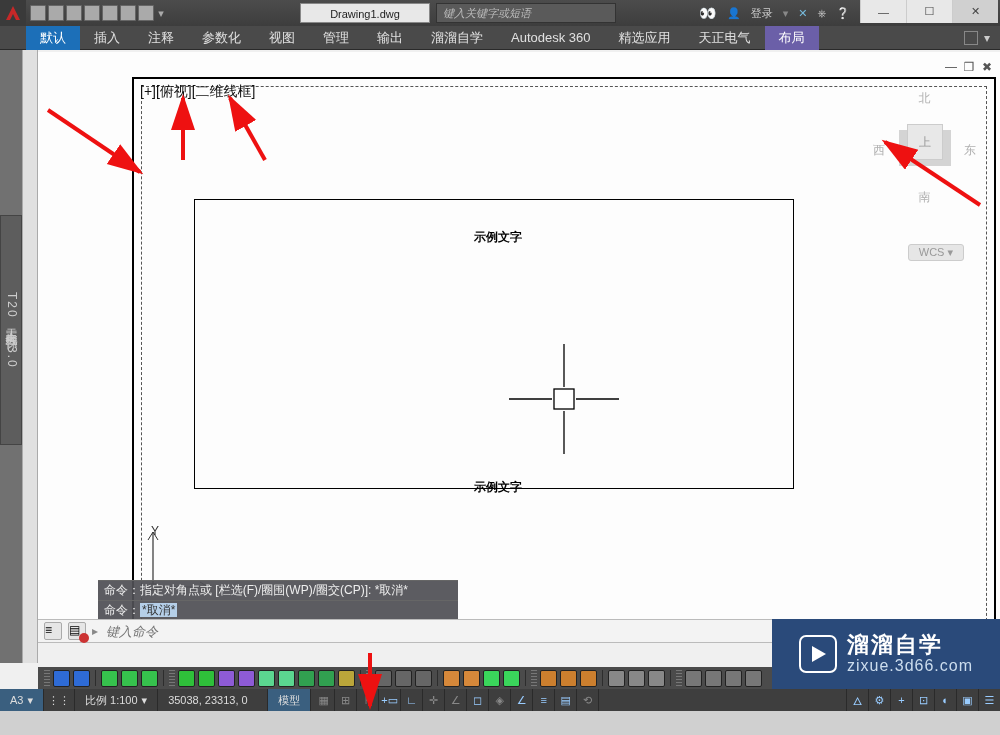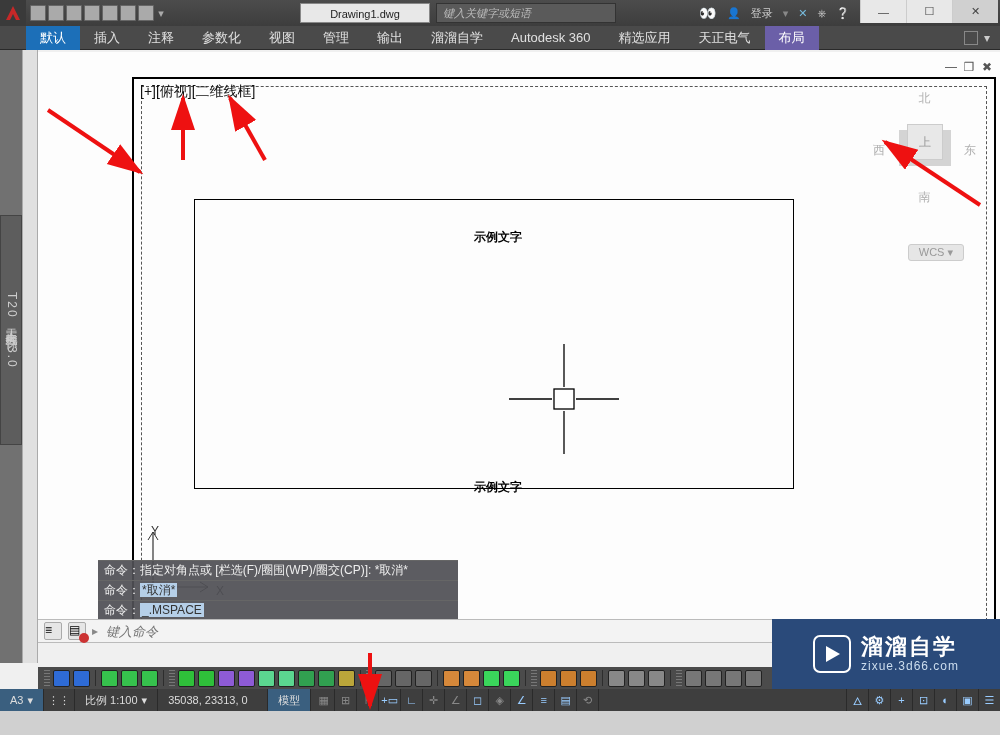--- a/index.html
+++ b/index.html
@@ -202,21 +202,21 @@
     display:flex; align-items:center; justify-content:center;
     gap:10px; color:#fff;
   }
   .watermark .play{
     width:38px;height:38px;border:2px solid #fff; border-radius:7px;
     display:flex;align-items:center;justify-content:center;
   }
   .watermark .play svg{display:block;}
   .watermark .txts{display:flex;flex-direction:column;line-height:1.1;}
   .watermark .big{font-size:22px;font-weight:bold;letter-spacing:2px;}
-  .watermark .small{font-size:12px;letter-spacing:1px;color:#cde;}
+  .watermark .small{font-size:16px;letter-spacing:1px;color:#cde;}
 
 </style>
 </head>
 <body>
 
 <div class="title-bar">
   <div class="logo">
     <svg width="20" height="20" viewBox="0 0 20 20">
         <path d="M3 17 L10 3 L17 17 L13 17 L10 11 L7 17 Z" fill="#c62828"></path>
       </svg>
@@ -312,21 +312,20 @@
       <div class="right">东</div>
       <div class="bot">南</div>
       <div class="cube">上</div>
     </div>
     <div class="wcs-badge"><span>WCS</span> ▾</div>
   </div>
 
   <div class="cmd-hist">
     <div class="row"><span>命令：</span><span>指定对角点或 [栏选(F)/圈围(WP)/圈交(CP)]: *取消*</span></div>
     <div class="row"><span>命令：</span><span class="hl">*取消*</span></div>
-    <div class="row"><span>命令：</span><span class="hl">_.MSPACE</span></div>
   </div>
 </div>
 
 <div class="cmd-line">
   <div class="ic">≡</div>
   <div class="ic">▤<div class="x-badge"></div></div>
   <span style="color:#888;">▸</span>
   <input placeholder="键入命令" style="">
   <span style="color:#999;margin-right:8px;">▴</span>
 </div>

